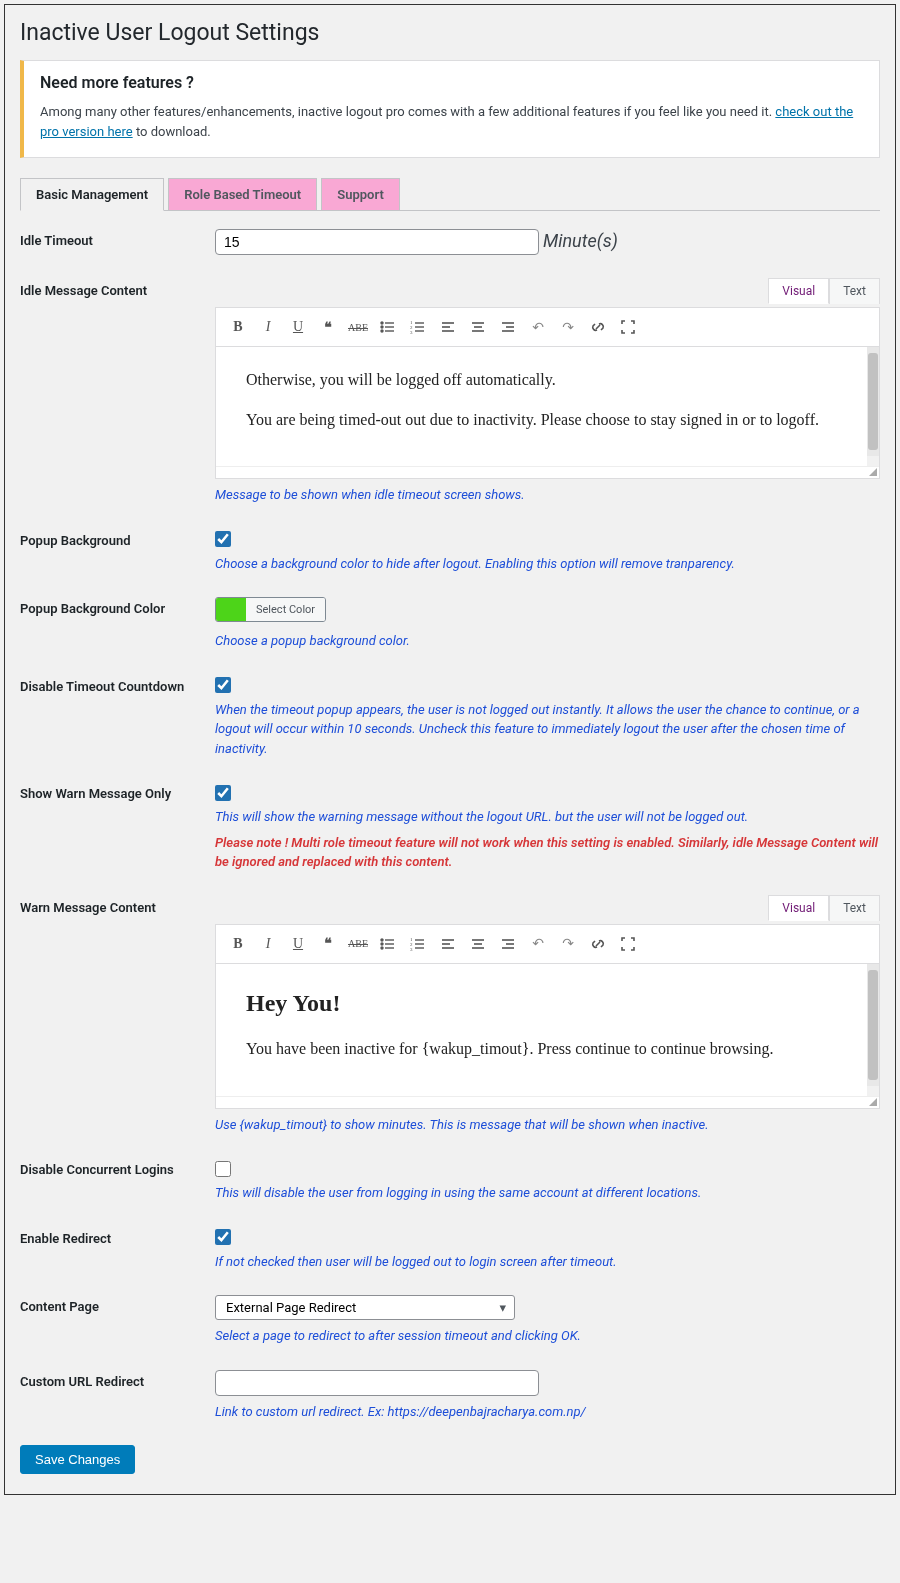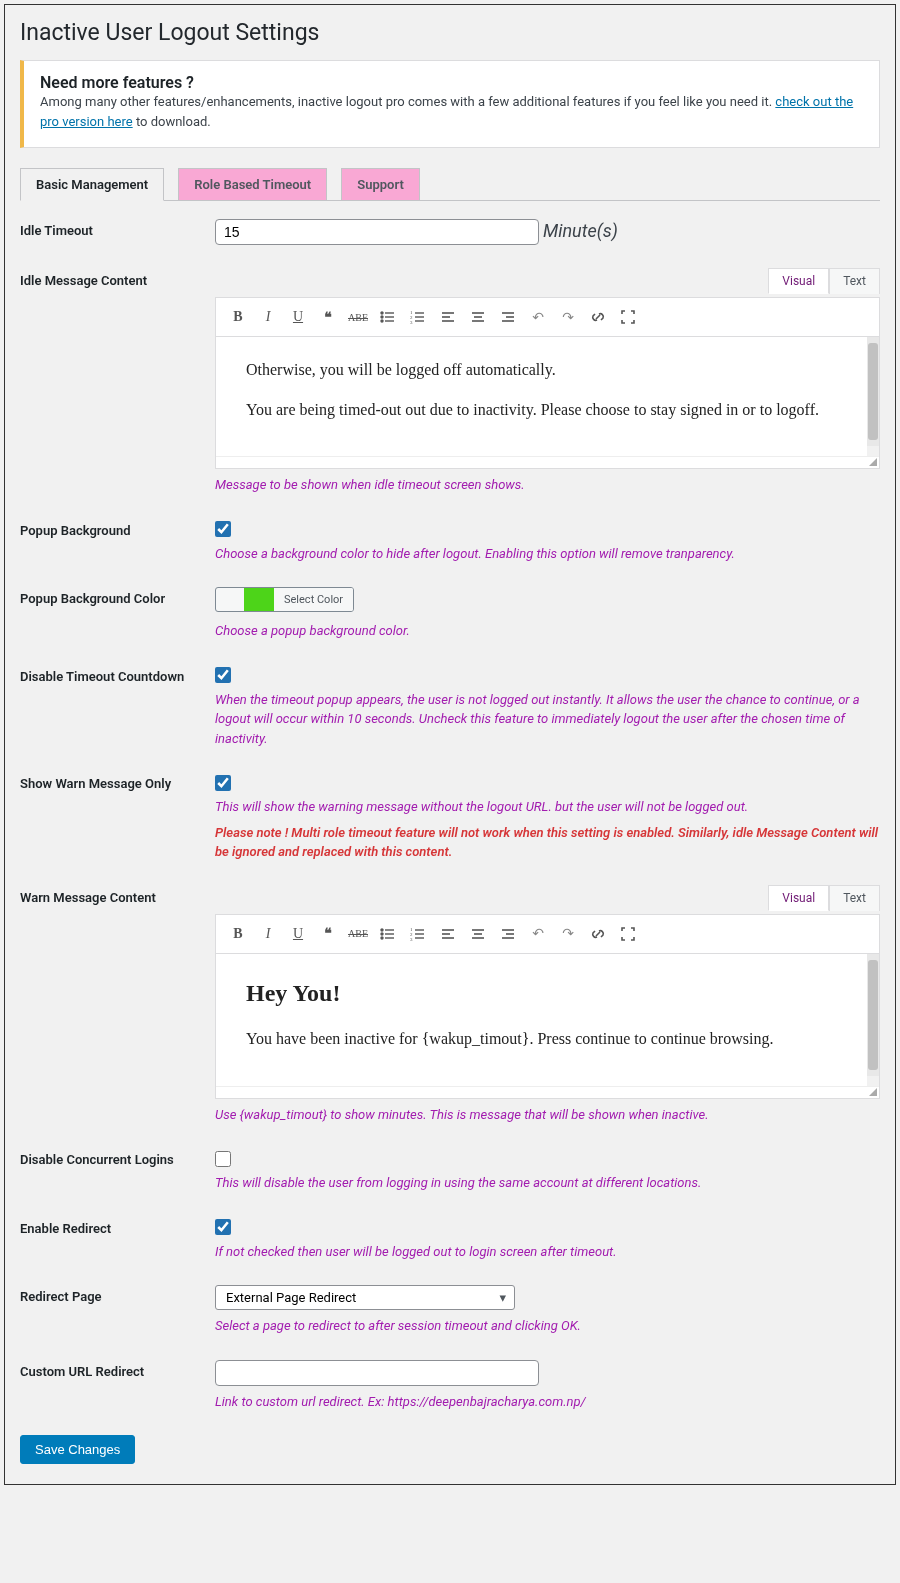--- a/index.html
+++ b/index.html
@@ -25,32 +25,32 @@
     border: 1px solid #dcdcde;
     border-left: 4px solid #f0b849;
     border-left-color: #f0b849;
     padding: 12px 16px 16px 16px;
     margin-bottom: 20px;
   }
   .notice h3 {
     font-size: 16px;
     font-weight: 600;
     color: #1d2327;
+    margin-bottom: 10px;
   }
   .notice p {
     font-size: 13px;
     color: #3c434a;
     line-height: 1.5;
   }
   .notice a { color: #0073aa; text-decoration: underline; }
   .tabs {
     display: flex;
     border-bottom: 1px solid #c3c4c7;
     margin-bottom: 18px;
-    gap: 10px;
   }
   .tab {
     padding: 8px 15px;
     font-size: 13px;
     font-weight: 600;
     color: #50575e;
     border: 1px solid #c3c4c7;
     background: #f9a8d4;
     margin-right: 4px;
     margin-bottom: -1px;
@@ -176,21 +176,21 @@
     position: absolute;
     right: 2px;
     bottom: 2px;
     width: 0; height: 0;
     border-style: solid;
     border-width: 0 0 8px 8px;
     border-color: transparent transparent #aaa transparent;
   }
   .description {
     font-size: 13px;
-    color: #a21caf;
+    color: #1d4ed8;
     font-style: italic;
     margin-top: 6px;
     line-height: 1.5;
   }
   .description.warn {
     color: #d63638;
     font-weight: 600;
   }
   input[type="checkbox"] {
     width: 16px;
@@ -198,21 +198,20 @@
     accent-color: #2271b1;
     vertical-align: middle;
   }
   .color-picker {
     display: inline-flex;
     border: 1px solid #7e8993;
     border-radius: 3px;
     overflow: hidden;
     align-items: stretch;
     background:#f6f7f7;
-    padding-left:28px;
   }
   .color-swatch {
     width: 30px;
     background: #4dd419;
   }
   .color-label {
     padding: 5px 10px;
     font-size: 11px;
     color: #50575e;
     background: #f6f7f7;
@@ -504,21 +503,21 @@
 
     <div class="form-row">
       <div class="form-label">Enable Redirect</div>
       <div class="form-field">
         <input type="checkbox" checked="" style="">
         <div class="description">If not checked then user will be logged out to login screen after timeout.</div>
       </div>
     </div>
 
     <div class="form-row">
-      <div class="form-label">Redirect Page</div>
+      <div class="form-label">Content Page</div>
       <div class="form-field">
         <div class="select">External Page Redirect</div>
         <div class="description">Select a page to redirect to after session timeout and clicking OK.</div>
       </div>
     </div>
 
     <div class="form-row">
       <div class="form-label">Custom URL Redirect</div>
       <div class="form-field">
         <input type="text" class="text-input" value="" style="">

